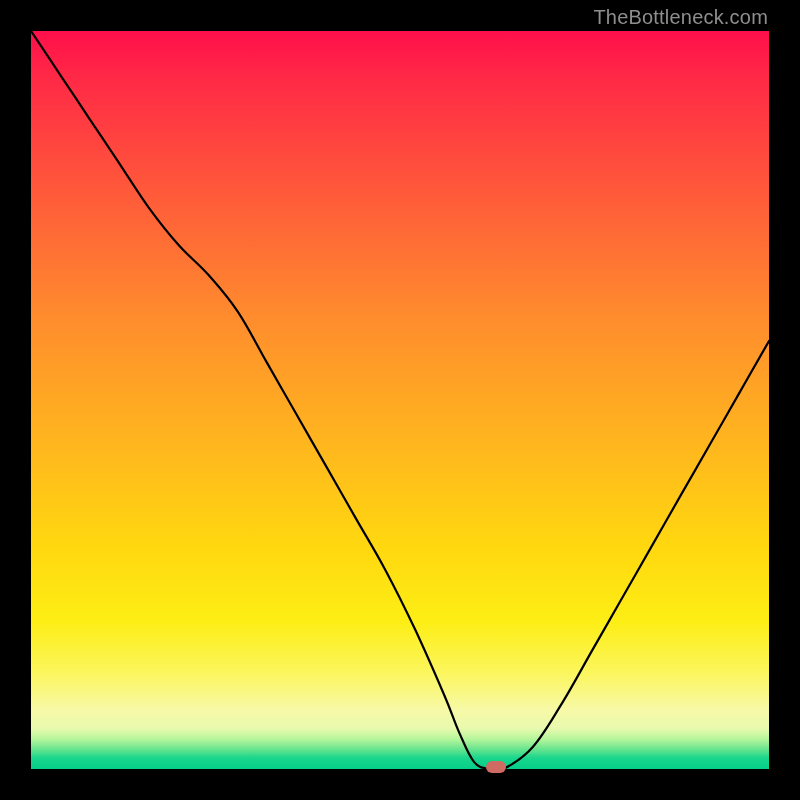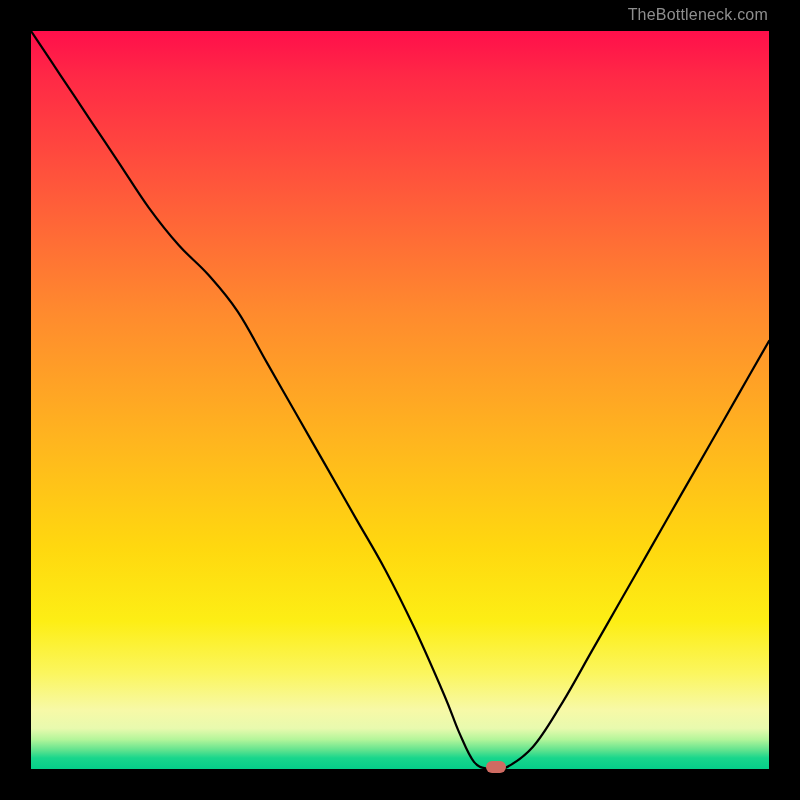--- a/index.html
+++ b/index.html
@@ -54,21 +54,21 @@
     background: #cf6b62;
     border-radius: 6px;
     transform: translate(-50%, -50%);
   }
   .watermark {
     position: absolute;
     top: 6px;
     right: 32px;
     color: #8e8e8e;
     font-family: Arial, Helvetica, sans-serif;
-    font-size: 16px;
+    font-size: 20px;
     letter-spacing: 0.2px;
   }
 </style>
 </head>
 <body>
 <div class="container">
 
   <div class="plot-area">
     <svg class="curve" viewBox="0 0 738 738" preserveAspectRatio="none">
       <path d="M 0.0 0.0 C 5.3 8.0, 18.9 28.3, 29.5 44.3 C 40.1 60.2, 48.4 72.6, 59.0 88.6 C 69.7 104.5, 77.9 116.9, 88.6 132.8 C 99.2 148.8, 107.5 162.5, 118.1 177.1 C 128.7 191.7, 137.0 202.1, 147.6 214.0 C 158.2 226.0, 166.5 231.6, 177.1 243.5 C 187.7 255.5, 196.0 264.5, 206.6 280.4 C 217.3 296.4, 225.5 313.5, 236.2 332.1 C 246.8 350.7, 255.1 365.2, 265.7 383.8 C 276.3 402.4, 284.6 416.8, 295.2 435.4 C 305.8 454.0, 314.1 468.5, 324.7 487.1 C 335.3 505.7, 343.6 518.8, 354.2 538.7 C 364.9 558.7, 373.1 575.2, 383.8 597.8 C 394.4 620.4, 405.3 645.6, 413.3 664.2 C 421.3 682.8, 422.7 689.1, 428.0 701.1 C 433.4 713.1, 437.5 724.0, 442.8 730.6 C 448.1 737.3, 452.2 736.7, 457.6 738.0 C 462.9 739.3, 464.3 742.0, 472.3 738.0 C 480.3 734.0, 491.2 727.8, 501.8 715.9 C 512.5 703.9, 520.7 688.8, 531.4 671.6 C 542.0 654.3, 550.3 638.5, 560.9 619.9 C 571.5 601.3, 579.8 586.9, 590.4 568.3 C 601.0 549.7, 609.3 535.2, 619.9 516.6 C 630.5 498.0, 638.8 483.5, 649.4 464.9 C 660.1 446.3, 668.3 431.9, 679.0 413.3 C 689.6 394.7, 697.9 380.2, 708.5 361.6 C 719.1 343.0, 732.7 319.3, 738.0 310.0" fill="none" stroke="#000000" stroke-width="2.2" stroke-linecap="round" stroke-linejoin="round"></path>

